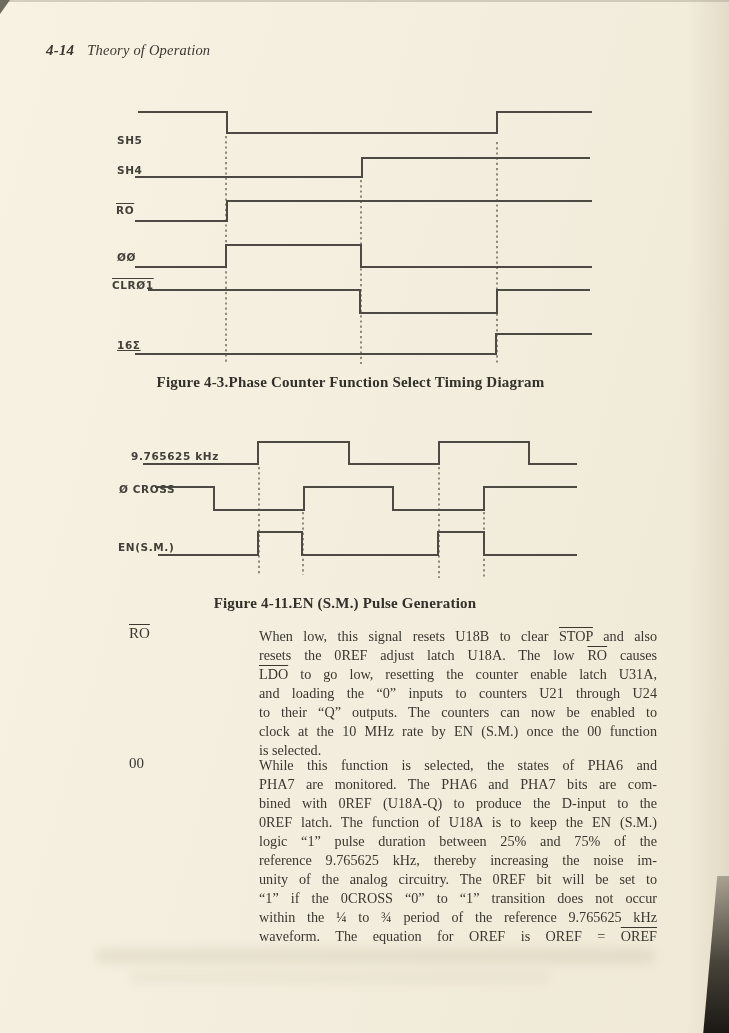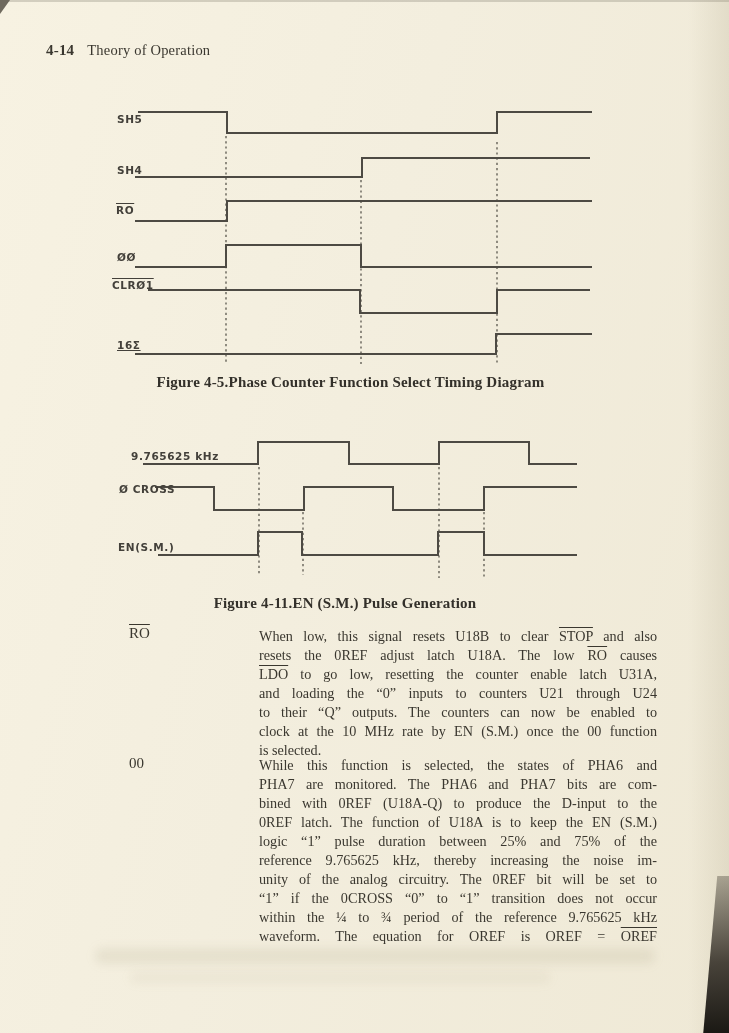--- a/index.html
+++ b/index.html
@@ -10,21 +10,21 @@
   }
   .top-edge{position:absolute;left:0;top:0;width:729px;height:2px;background:rgba(120,115,100,0.28);}
   .corner-tl{position:absolute;left:0;top:0;width:10px;height:14px;background:#6f6a5e;clip-path:polygon(0 0,100% 0,0 100%);}
   .right-shade{position:absolute;left:688px;top:0;width:41px;height:1033px;background:linear-gradient(to right,rgba(160,150,120,0) 0%,rgba(160,150,120,0.18) 100%);}
   .edge-shadow{position:absolute;left:701px;top:876px;width:28px;height:157px;
     clip-path:polygon(58% 0,100% 0,100% 100%,8% 100%);
     background:linear-gradient(to bottom,rgba(80,74,62,0.40) 0%,rgba(45,40,33,0.85) 55%,rgba(20,18,14,0.97) 100%);}
   .bleed1{position:absolute;left:95px;top:948px;width:560px;height:16px;background:rgba(148,138,100,0.13);filter:blur(5px);border-radius:8px;}
   .bleed2{position:absolute;left:130px;top:972px;width:420px;height:11px;background:rgba(148,138,100,0.08);filter:blur(5px);border-radius:6px;}
 
-  .header{position:absolute;left:46px;top:42px;font-size:14.5px;letter-spacing:0.2px;}
+  .header{position:absolute;left:46px;top:42px;font-size:14.5px;letter-spacing:0.2px;font-style:italic;}
   .header .pgnum{font-weight:bold;font-size:15px;}
   .header .sect{margin-left:13px;}
 
   .figure{position:absolute;}
   .wave{fill:none;stroke:#4d4a43;stroke-width:2;stroke-linejoin:miter;}
   .dash{stroke:#59564d;stroke-width:1.3;stroke-dasharray:2.2 3;}
   .sig-label{position:absolute;font-family:"DejaVu Sans","Liberation Sans",sans-serif;
     font-weight:bold;font-size:10.5px;letter-spacing:0.6px;color:#43403a;white-space:nowrap;}
   .ovl{text-decoration:overline;text-decoration-thickness:1.2px;}
 
@@ -54,24 +54,24 @@
         <line x1="126" x2="126" y1="36" y2="264" class="dash"></line>
         <line x1="261" x2="261" y1="80" y2="264" class="dash"></line>
         <line x1="397" x2="397" y1="42" y2="264" class="dash"></line>
         <path d="M38 12 L127 12 L127 33 L397 33 L397 12 L492 12" class="wave"></path>
         <path d="M35 77 L262 77 L262 58 L490 58" class="wave"></path>
         <path d="M35 121 L127 121 L127 101 L492 101" class="wave"></path>
         <path d="M35 167 L126 167 L126 145 L261 145 L261 167 L492 167" class="wave"></path>
         <path d="M48 190 L260 190 L260 213 L397 213 L397 190 L490 190" class="wave"></path>
         <path d="M35 254 L396 254 L396 234 L492 234" class="wave"></path>
       </svg>
-  <div class="sig-label" style="left: 17px; top: 13px; text-align: center;">SH5</div><div class="sig-label" style="left: 17px; top: 64px;">SH4</div><div class="sig-label ovl" style="left: 16px; top: 104px;">RO</div><div class="sig-label" style="left: 17px; top: 151px;">ØØ</div><div class="sig-label ovl" style="left: 12px; top: 179px;">CLRØ1</div><div class="sig-label" style="left: 17px; top: 239px; text-decoration: underline;">16Σ</div></div>
+  <div class="sig-label" style="left: 17px; top: 34px; text-align: center;">SH5</div><div class="sig-label" style="left: 17px; top: 64px;">SH4</div><div class="sig-label ovl" style="left: 16px; top: 104px;">RO</div><div class="sig-label" style="left: 17px; top: 151px;">ØØ</div><div class="sig-label ovl" style="left: 12px; top: 179px;">CLRØ1</div><div class="sig-label" style="left: 17px; top: 239px; text-decoration: underline;">16Σ</div></div>
 
   <div class="caption" style="left:98px;top:374px;width:505px">
-    <span class="cap-label">Figure 4-5.</span><span class="cap-title">Phase Counter Function Select Timing Diagram</span>
+    <span class="cap-label">Figure 4-3.</span><span class="cap-title">Phase Counter Function Select Timing Diagram</span>
   </div>
 
   <div class="figure" style="left:100px;top:435px;width:495px;height:150px">
     <svg width="495" height="150" viewBox="0 0 495 150">
         <line x1="159" x2="159" y1="32" y2="140" class="dash"></line>
         <line x1="203" x2="203" y1="77" y2="140" class="dash"></line>
         <line x1="339" x2="339" y1="32" y2="143" class="dash"></line>
         <line x1="384" x2="384" y1="77" y2="143" class="dash"></line>
         <path d="M43 29 L158 29 L158 7 L249 7 L249 29 L339 29 L339 7 L429 7 L429 29 L477 29" class="wave"></path>
         <path d="M55 52 L114 52 L114 75 L204 75 L204 52 L293 52 L293 75 L384 75 L384 52 L477 52" class="wave"></path>

